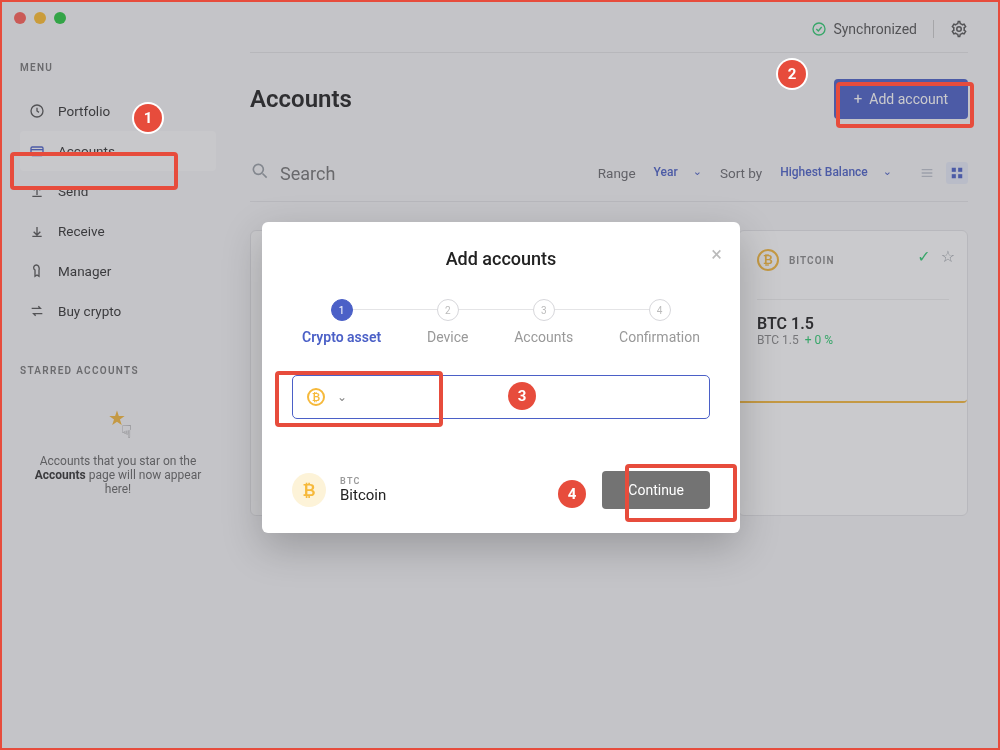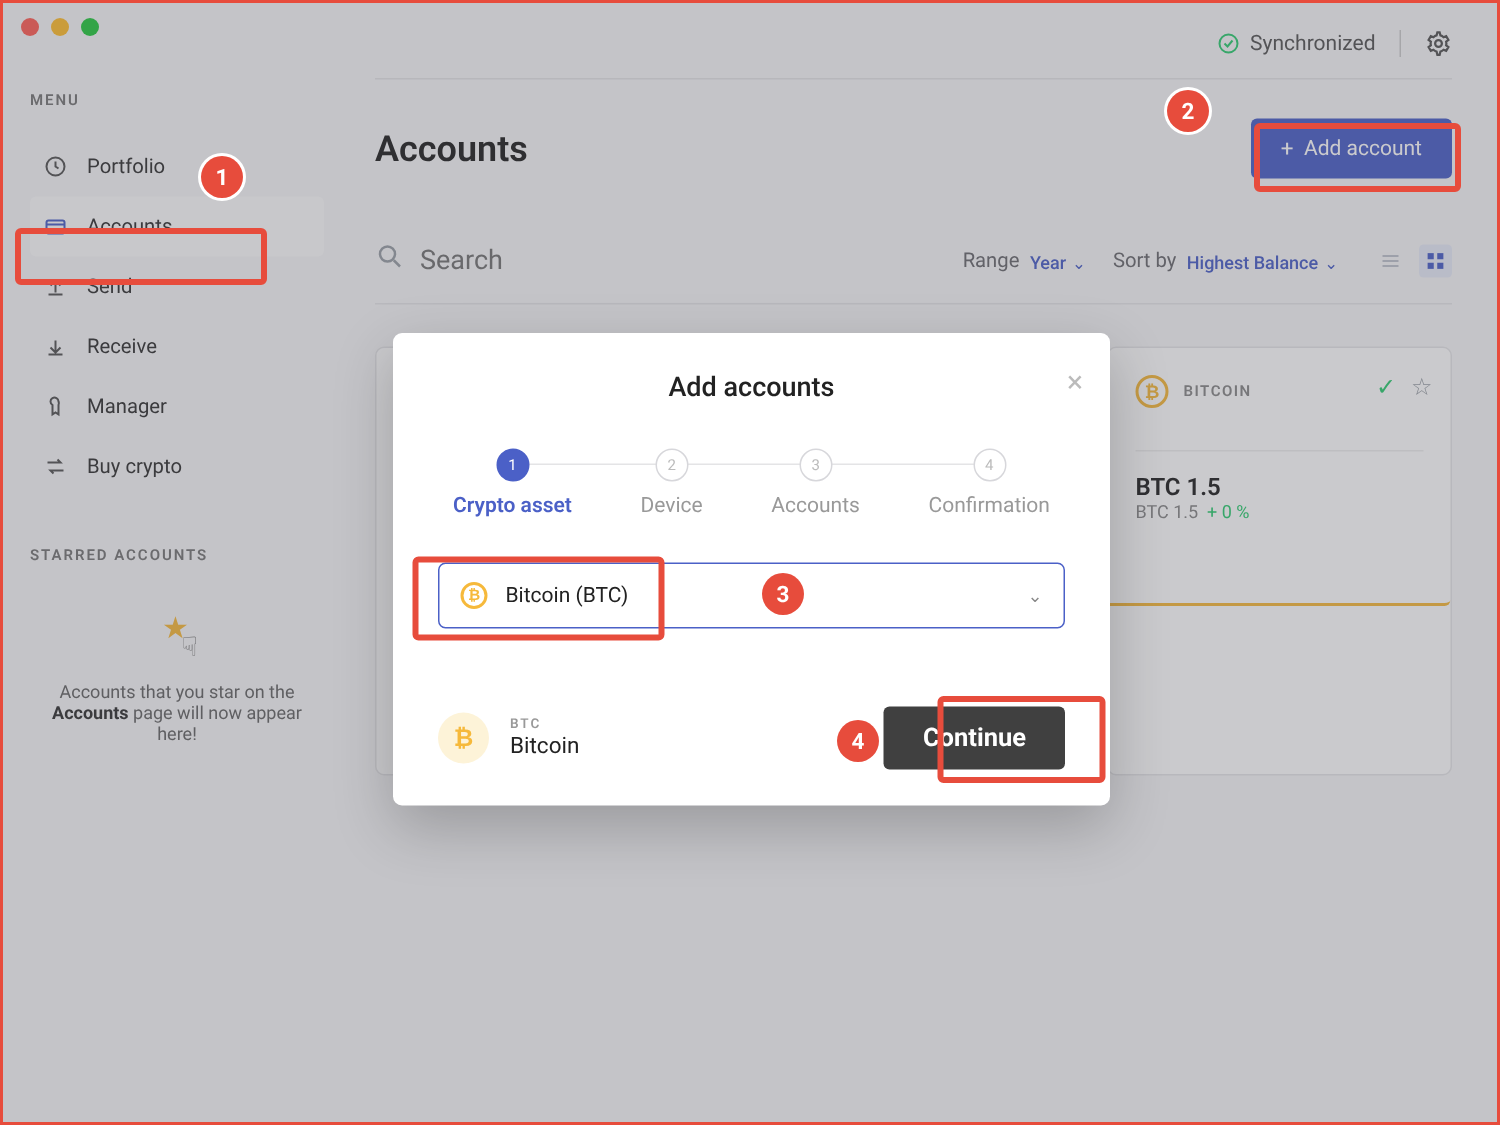--- a/index.html
+++ b/index.html
@@ -33,21 +33,21 @@
   hr.top-divider { border: none; border-top: 1px solid #e4e4e6; margin-bottom: 26px; }
   .page-head { display: flex; justify-content: space-between; align-items: center; margin-bottom: 38px; }
   .page-title { font-size: 24px; font-weight: 600; color: #222; }
   .btn-primary { background: #4b60c7; color: #fff; border: none; padding: 11px 20px; border-radius: 4px; font-size: 14px; display: flex; align-items: center; gap: 7px; cursor: pointer; }
   .btn-primary .plus { font-size: 15px; }
   .search-row { display: flex; align-items: center; gap: 18px; border-bottom: 1px solid #e6e6e8; padding: 4px 0 16px; margin-bottom: 28px; }
   .search-box { display: flex; align-items: center; gap: 10px; flex: 1; color: #9aa0a6; font-size: 18px; }
   .search-box input { border: none; outline: none; font-size: 18px; color: #9aa0a6; background: transparent; width: 140px; }
   .sel-label { color: #6a6a6f; font-size: 13.5px; }
   .sel-value { color: #4b60c7; font-size: 12px; font-weight: 500; padding-left: 3px; }
-  .selector { display: flex; align-items: flex-end; gap: 4px; cursor: pointer; }
+  .selector { display: flex; align-items: flex-start; gap: 15px; cursor: pointer; }
   .chev { color: #4b60c7; font-size: 11px; }
   .view-toggle { display: flex; gap: 8px; align-items: center; margin-left: 6px; }
   .view-btn { width: 22px; height: 22px; display: flex; align-items: center; justify-content: center; border-radius: 3px; color: #bfc3cd; cursor: pointer; }
   .view-btn.active { background: #e7ebf8; color: #4b60c7; }
   .cards-area { display: flex; gap: 22px; }
   .promo-card { width: 230px; border: 1px solid #e6e6e8; border-radius: 6px; padding: 30px 18px 28px; text-align: center; background: #fff; }
   .promo-card-text { color: #8a8a90; font-size: 13px; margin: 140px 0 18px; }
   .account-card { width: 230px; border: 1px solid #e6e6e8; border-radius: 6px; padding: 18px 18px 0; background: #fff; position: relative; margin-left: auto; }
   .account-card-head { display: flex; align-items: center; gap: 10px; }
   .coin-icon { width: 22px; height: 22px; border-radius: 50%; border: 2px solid #f6b93b; color: #f6b93b; display: flex; align-items: center; justify-content: center; font-size: 12px; font-weight: 700; }
@@ -71,21 +71,21 @@
   .step-label { font-size: 14px; color: #999; }
   .step.active .step-label { color: #4b60c7; font-weight: 600; }
   .asset-select { border: 1.5px solid #4b60c7; border-radius: 5px; padding: 12px 14px; display: flex; align-items: center; gap: 12px; cursor: pointer; }
   .asset-select-text { font-size: 14px; color: #222; flex: 1; }
   .asset-select .chev2 { color: #888; font-size: 12px; }
   .modal-footer { display: flex; align-items: center; justify-content: space-between; margin-top: 52px; }
   .asset-summary { display: flex; align-items: center; gap: 14px; }
   .coin-icon-lg { width: 34px; height: 34px; border-radius: 50%; background: #fdf3d8; color: #f6b93b; display: flex; align-items: center; justify-content: center; font-size: 16px; font-weight: 700; }
   .asset-ticker { font-size: 9px; letter-spacing: 1.3px; color: #999; font-weight: 600; }
   .asset-name { font-size: 15px; color: #222; }
-  .btn-continue { background: #404040; color: #fff; border: none; padding: 11px 26px; border-radius: 4px; font-size: 17px; cursor: pointer; font-weight: bold; }
+  .btn-continue { background: #737373; color: #fff; border: none; padding: 11px 26px; border-radius: 4px; font-size: 14px; cursor: pointer; }
   
   .callout-box { position: absolute; border: 4px solid #e74c3c; border-radius: 4px; z-index: 20; pointer-events: none; }
   .callout-num { position: absolute; width: 28px; height: 28px; border-radius: 50%; background: #e74c3c; color: #fff; font-weight: 700; font-size: 15px; display: flex; align-items: center; justify-content: center; z-index: 21; box-shadow: 0 0 0 2px #fff; pointer-events: none; }
 </style>
 </head>
 <body>
 
 <div class="traffic">
   <span class="tl-red"></span>
   <span class="tl-yellow"></span>
@@ -279,21 +279,20 @@
       <div class="step-label">Accounts</div>
     </div>
     <div class="step">
       <div class="step-dot">4</div>
       <div class="step-label">Confirmation</div>
     </div>
   </div>
 
   <div class="asset-select">
     <span class="coin-icon" style="width:18px;height:18px;font-size:10px">₿</span>
-    <span class="asset-select-text">Bitcoin (BTC)</span>
     <span class="chev2">⌄</span>
   </div>
 
   <div class="modal-footer">
     <div class="asset-summary">
       <span class="coin-icon-lg">₿</span>
       <div>
         <div class="asset-ticker">BTC</div>
         <div class="asset-name">Bitcoin</div>
       </div>

